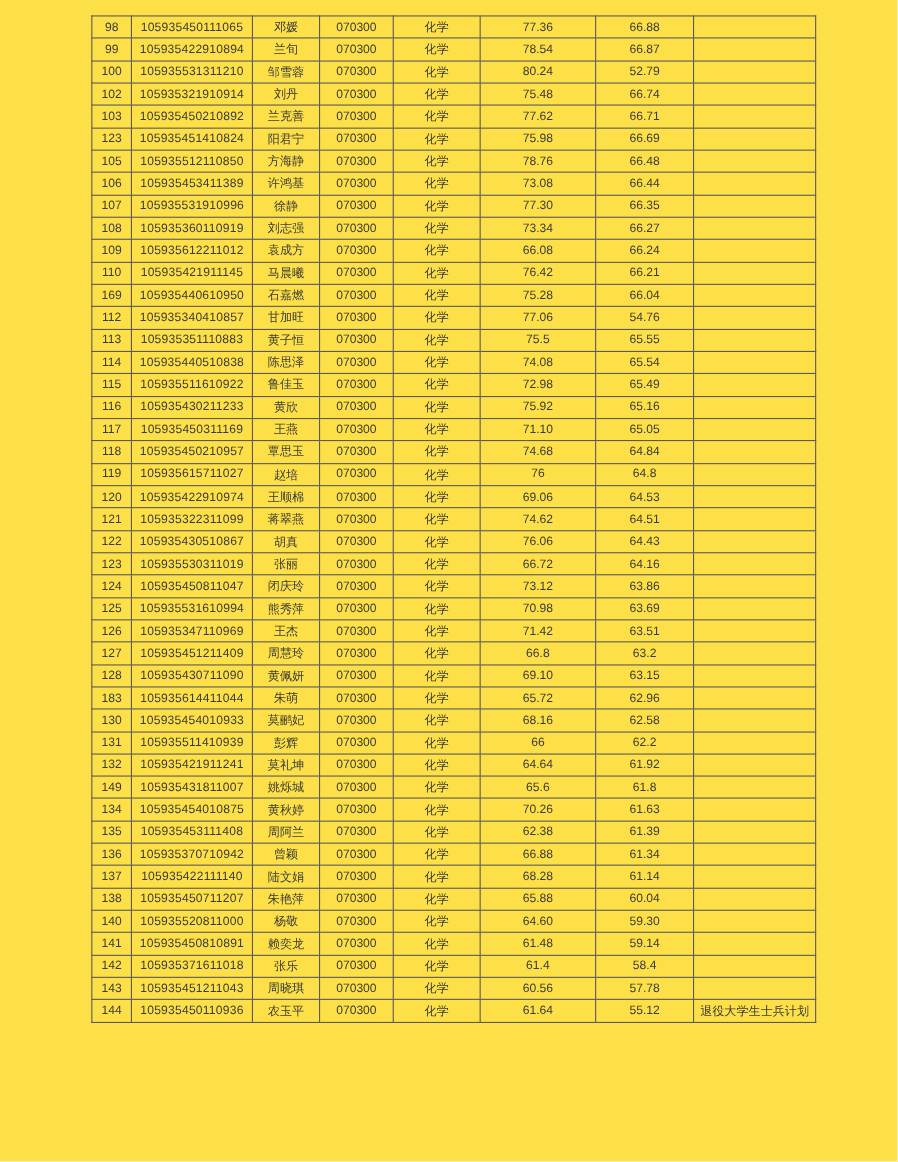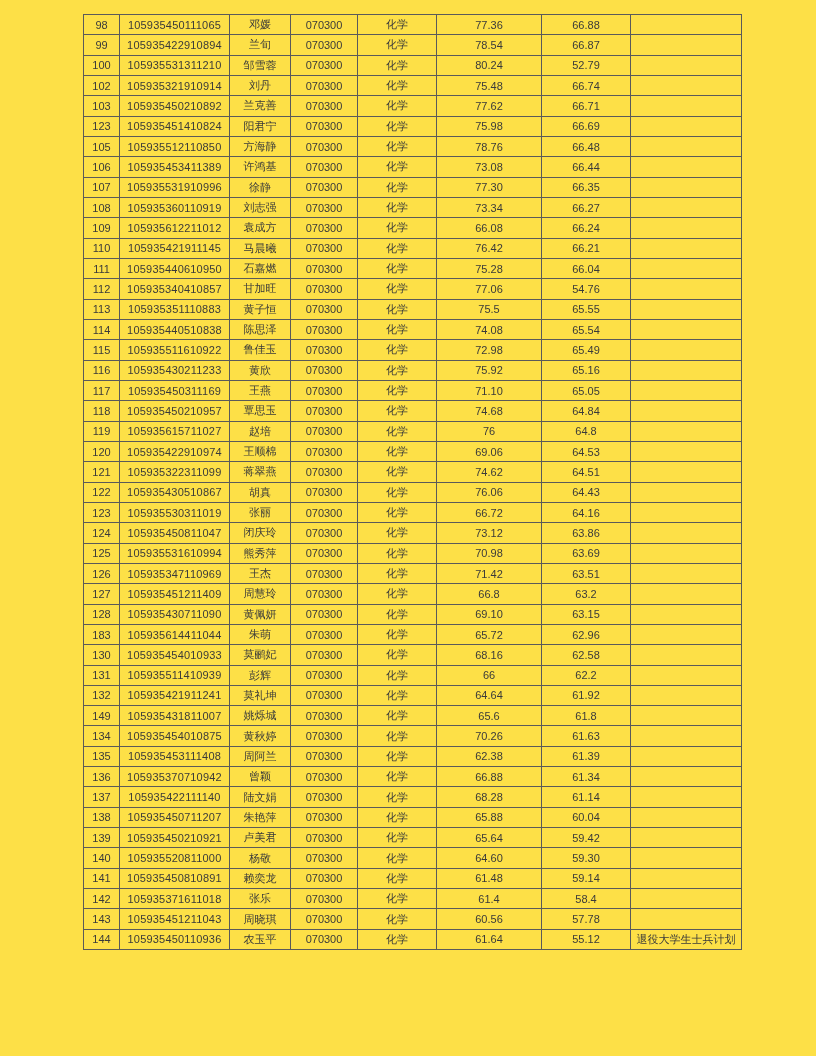--- a/index.html
+++ b/index.html
@@ -193,21 +193,21 @@
     <td class="c-id">105935421911145</td>
     <td class="c-name">马晨曦</td>
     <td class="c-code">070300</td>
     <td class="c-major">化学</td>
     <td class="c-score1">76.42</td>
     <td class="c-score2">66.21</td>
     <td class="c-remark"></td>
   </tr>
 
   <tr>
-    <td class="c-no">111</td>
+    <td class="c-no">169</td>
     <td class="c-id">105935440610950</td>
     <td class="c-name">石嘉燃</td>
     <td class="c-code">070300</td>
     <td class="c-major">化学</td>
     <td class="c-score1">75.28</td>
     <td class="c-score2">66.04</td>
     <td class="c-remark"></td>
   </tr>
 
   <tr>
@@ -500,30 +500,20 @@
     <td class="c-no">138</td>
     <td class="c-id">105935450711207</td>
     <td class="c-name">朱艳萍</td>
     <td class="c-code">070300</td>
     <td class="c-major">化学</td>
     <td class="c-score1">65.88</td>
     <td class="c-score2">60.04</td>
     <td class="c-remark"></td>
   </tr>
 
-  <tr>
-    <td class="c-no">139</td>
-    <td class="c-id">105935450210921</td>
-    <td class="c-name">卢美君</td>
-    <td class="c-code">070300</td>
-    <td class="c-major">化学</td>
-    <td class="c-score1">65.64</td>
-    <td class="c-score2">59.42</td>
-    <td class="c-remark"></td>
-  </tr>
 
   <tr>
     <td class="c-no">140</td>
     <td class="c-id">105935520811000</td>
     <td class="c-name">杨敬</td>
     <td class="c-code">070300</td>
     <td class="c-major">化学</td>
     <td class="c-score1">64.60</td>
     <td class="c-score2">59.30</td>
     <td class="c-remark"></td>

